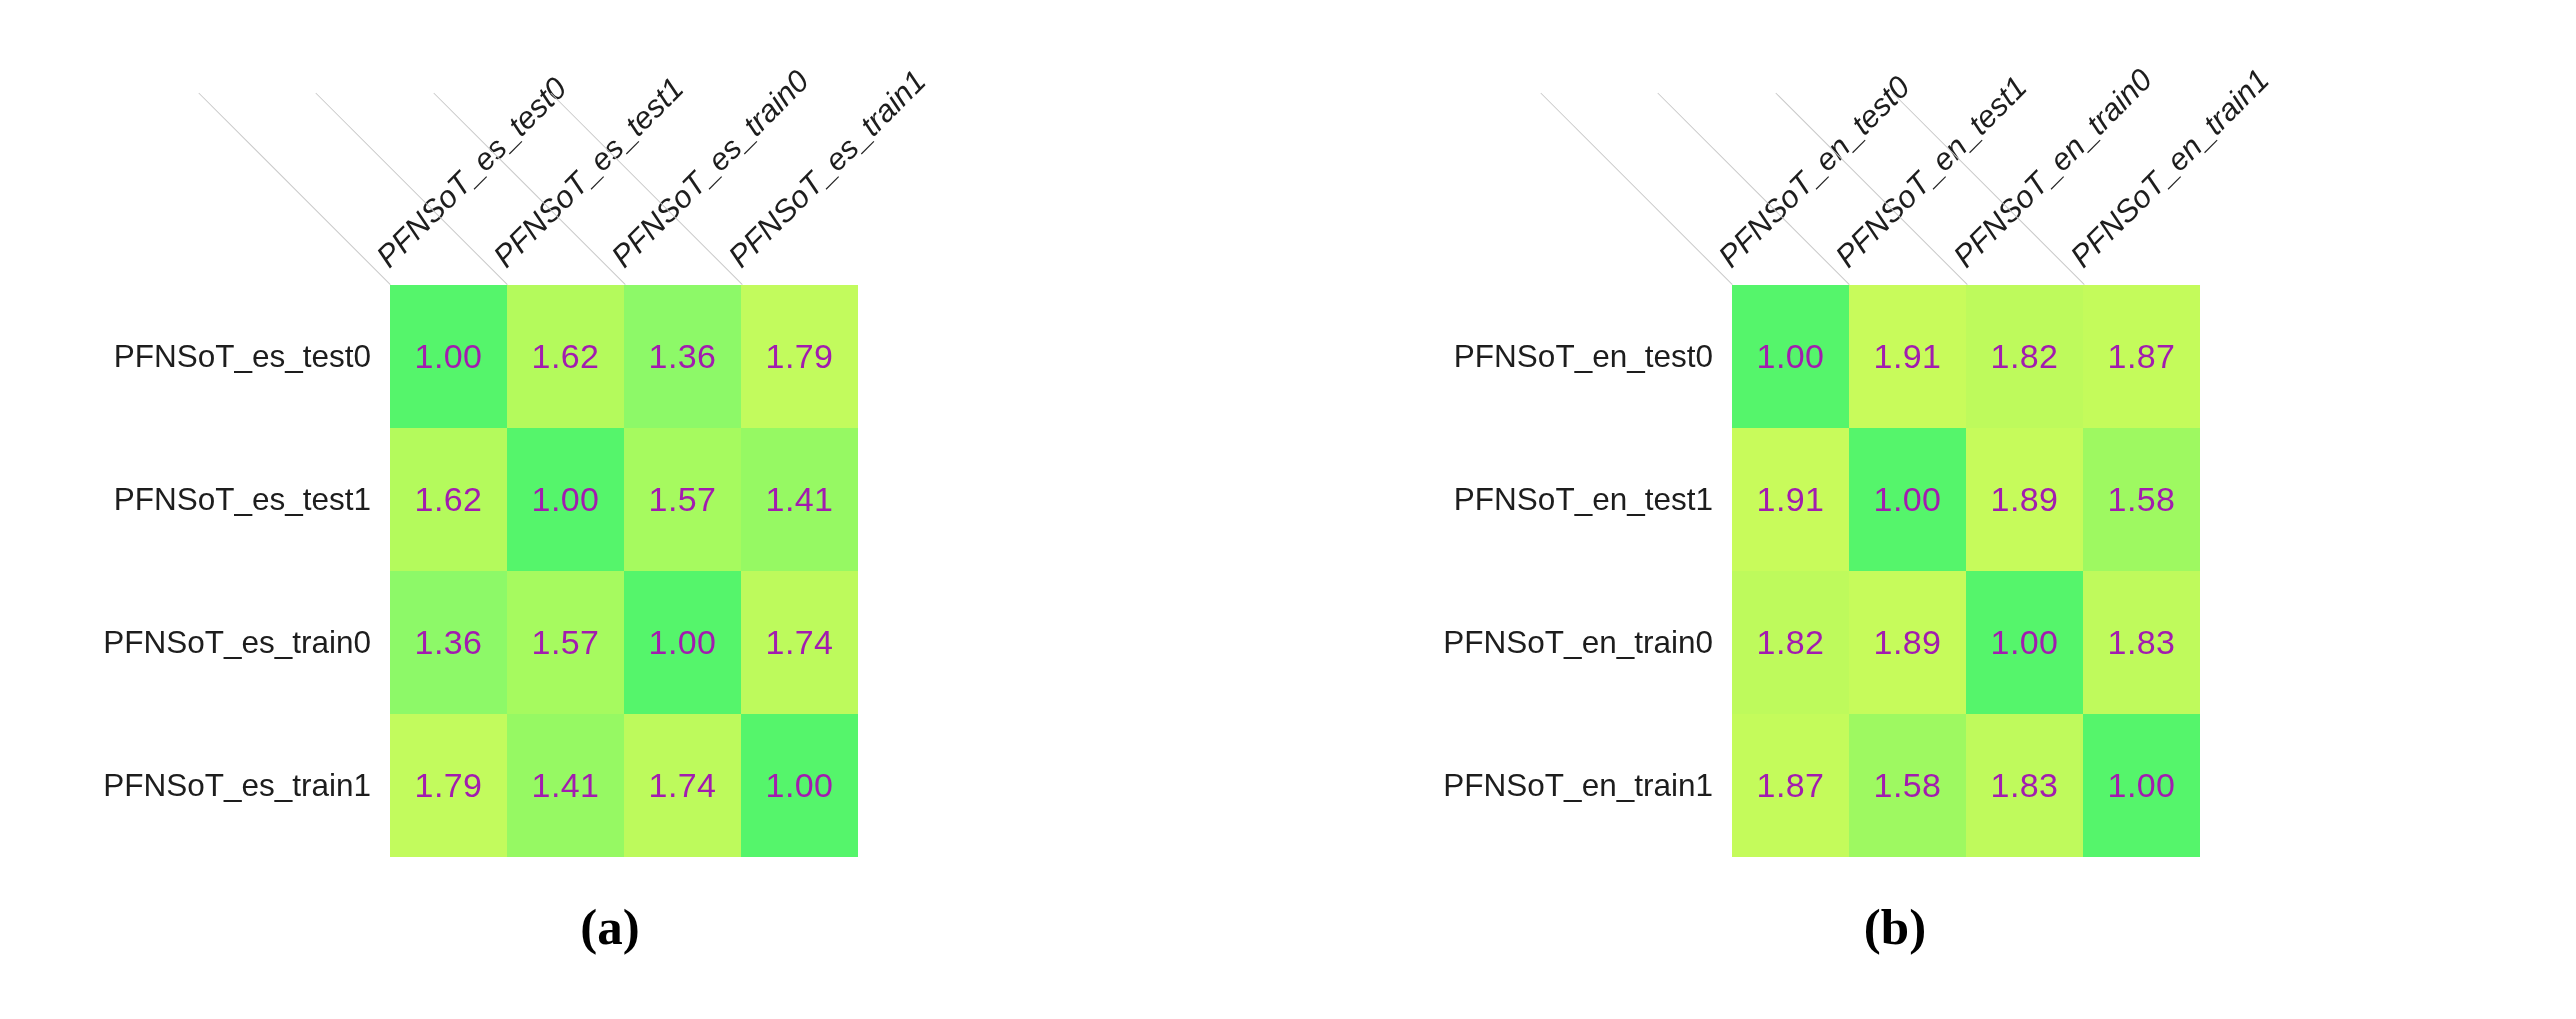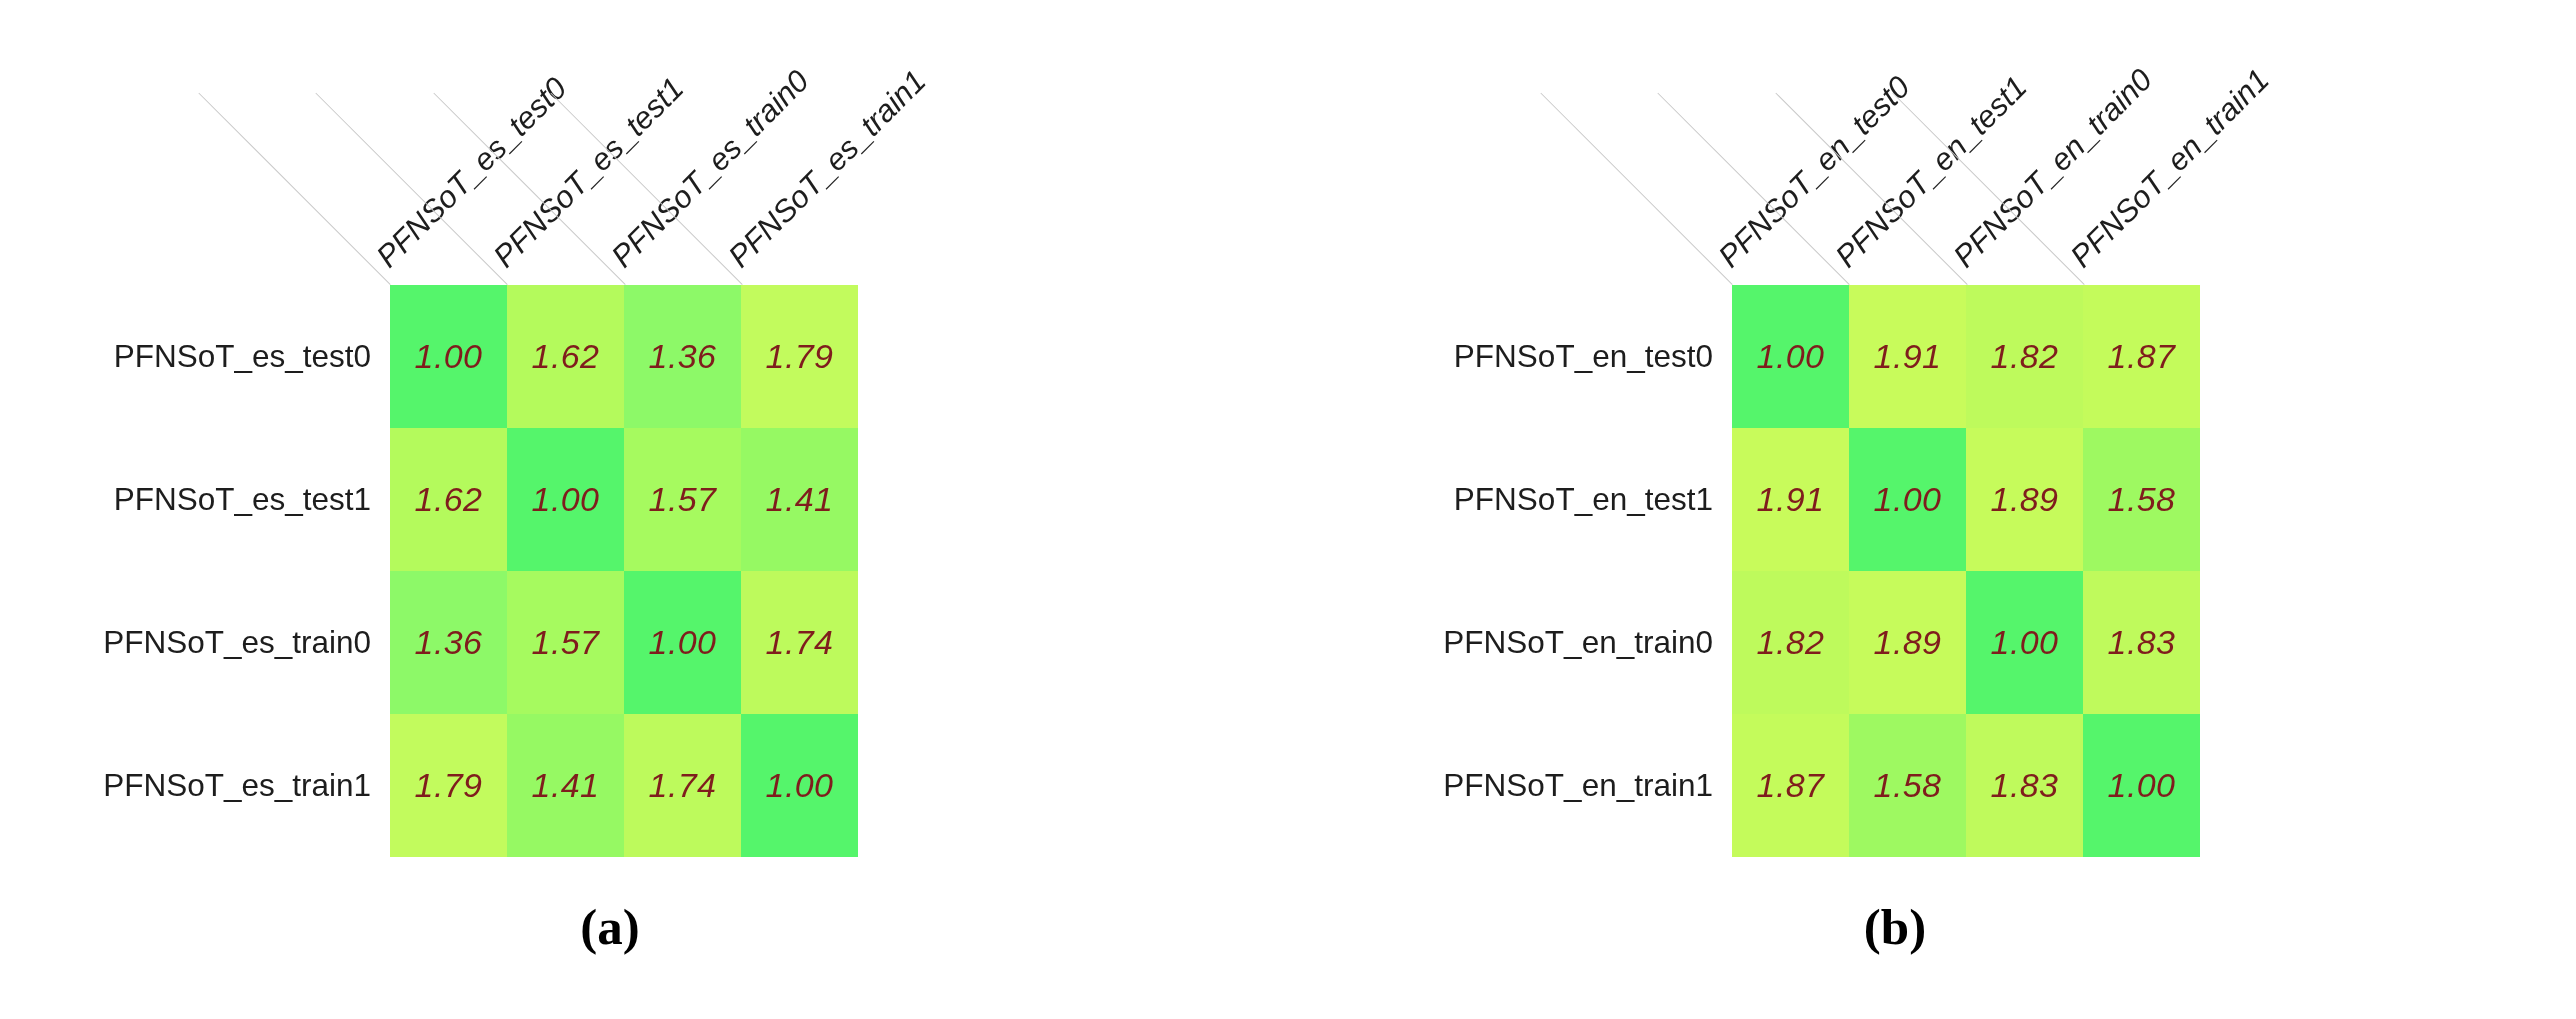--- a/index.html
+++ b/index.html
@@ -33,23 +33,22 @@
     grid-template-columns: repeat(4, 117px);
     grid-template-rows: repeat(4, 143px);
     position: relative;
     z-index: 2;
   }
   .cell {
     display: flex;
     align-items: center;
     justify-content: center;
     font-size: 34px;
-    color: #7f1d1d;
+    color: #a21caf;
     letter-spacing: 0.4px;
-    font-style: italic;
   }
 
   
   .row-labels {
     position: absolute;
     right: 100%;
     top: 0;
     display: grid;
     grid-template-rows: repeat(4, 143px);
     text-align: right;

